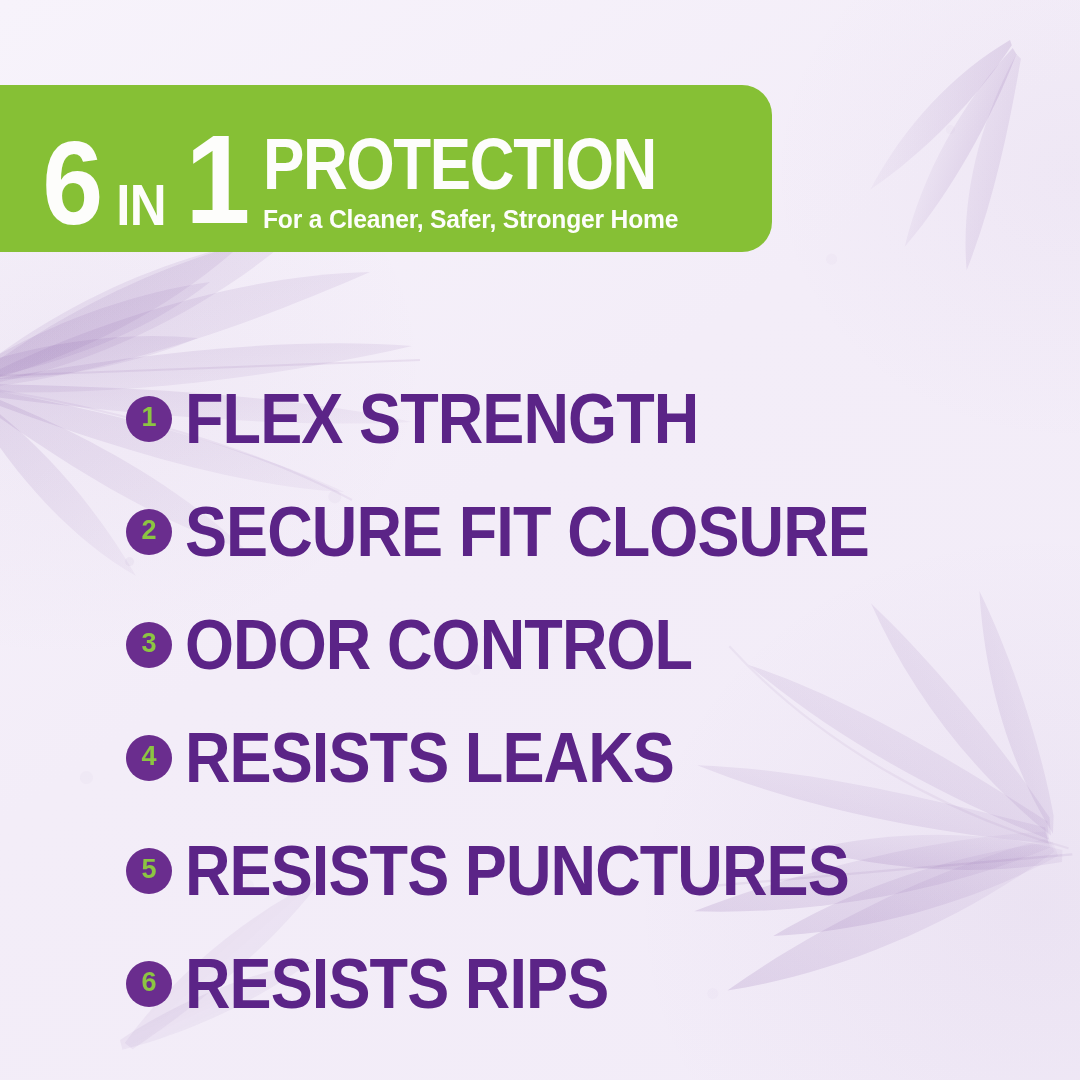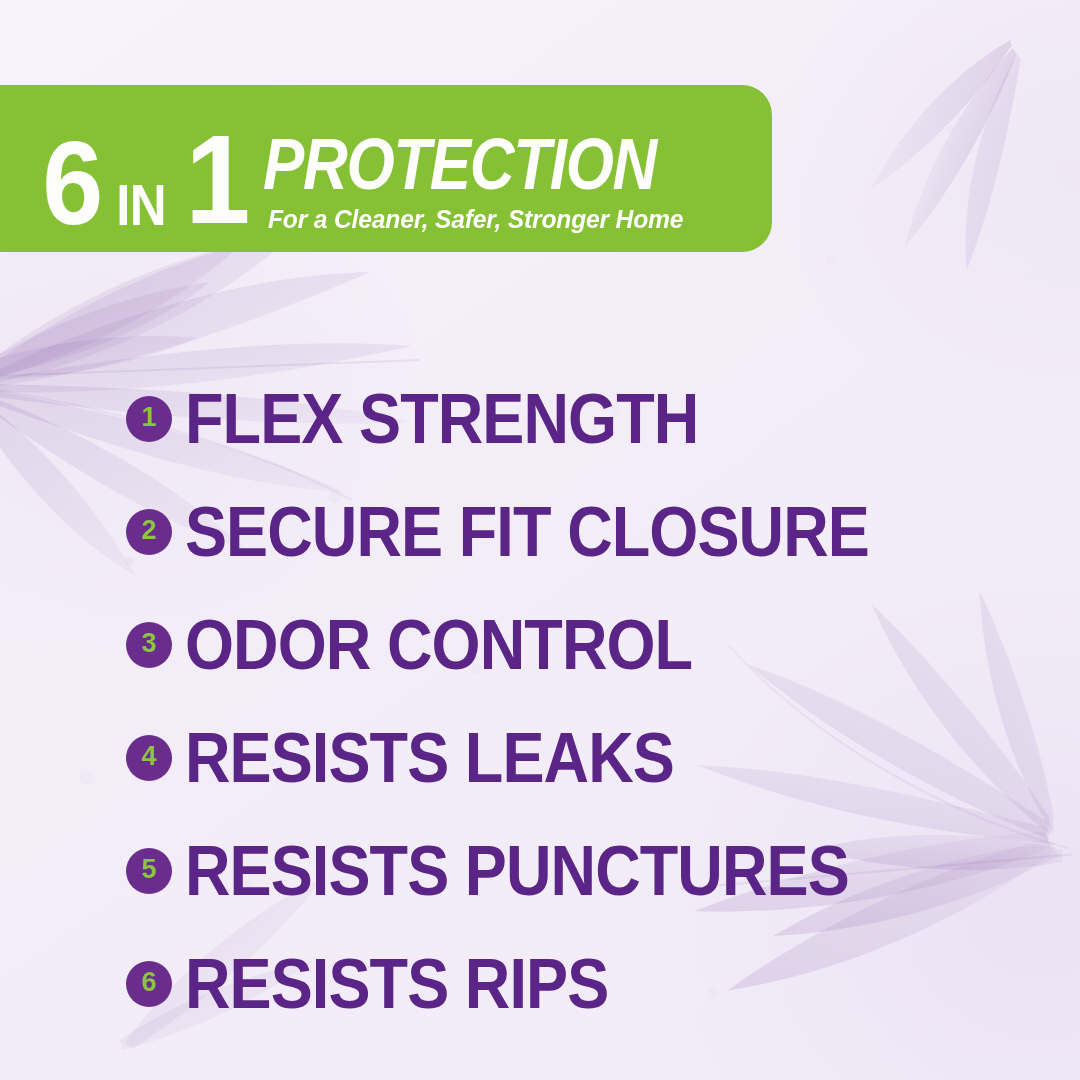--- a/index.html
+++ b/index.html
@@ -95,24 +95,23 @@
     font-weight: 700;
     line-height: .86;
     letter-spacing: -1px;
     margin: 0 8px 4px 10px;
     transform: scaleX(.88);
     transform-origin: bottom center;
   }
   .banner-right {
     display: flex;
     flex-direction: column;
-    align-items: center;
+    align-items: flex-start;
     margin-left: 12px;
     margin-bottom: 2px;
-    font-style: italic;
   }
   .protection {
     color: #fdfdfb;
     font-size: 72px;
     font-weight: 700;
     line-height: .82;
     letter-spacing: -1.5px;
     transform: scaleX(.86);
     transform-origin: left bottom;
     white-space: nowrap;

